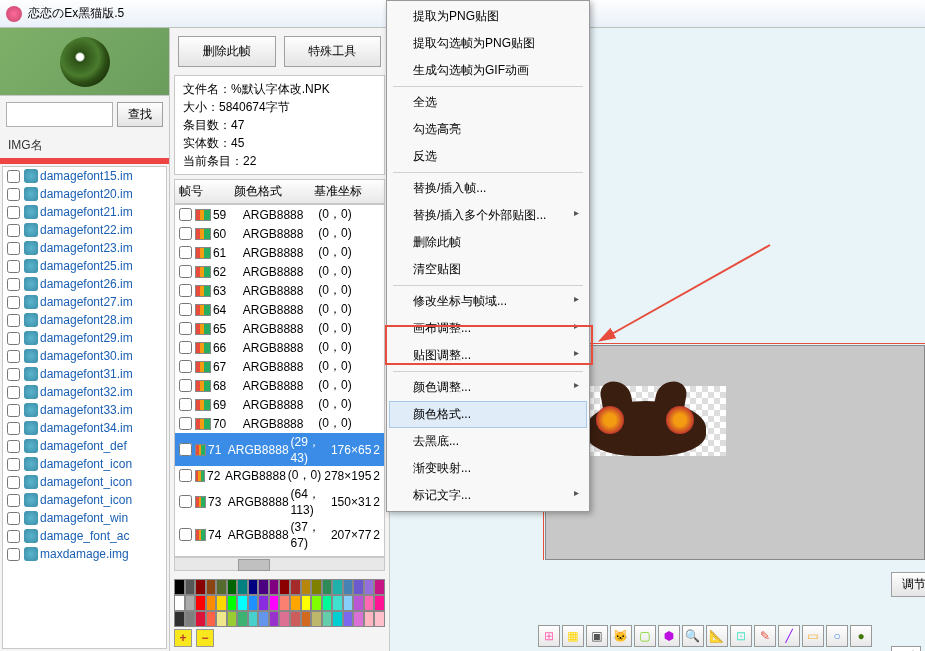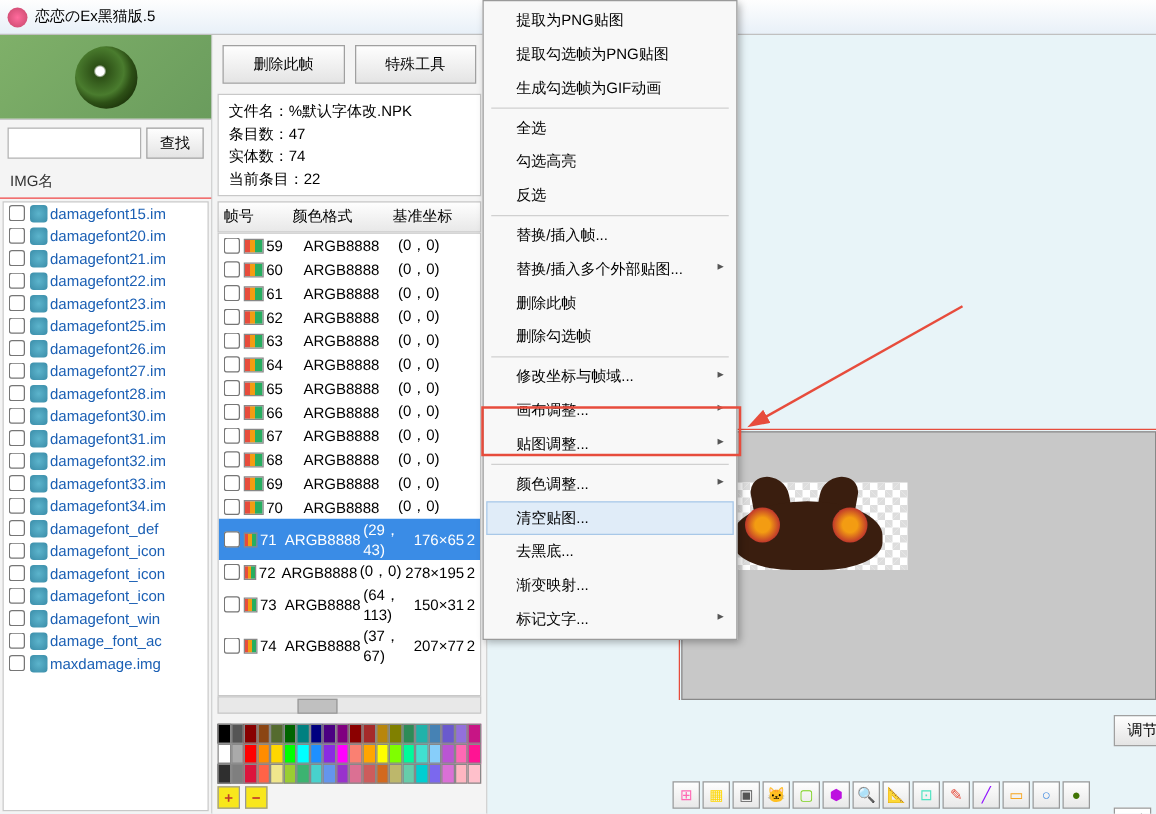--- a/index.html
+++ b/index.html
@@ -6,23 +6,23 @@
 body { background: #e8f4f8; overflow: hidden; width: 925px; height: 651px; position: relative; }
 .titlebar { height: 28px; background: linear-gradient(#fefefe,#e8f0f8); border-bottom: 1px solid #c0c0c0; display: flex; align-items: center; padding: 0 6px; gap: 6px; }
 .titlebar .app-icon { width: 16px; height: 16px; background: radial-gradient(circle,#ff6b9d,#c44569); border-radius: 50%; }
 .main { display: flex; height: calc(100% - 28px); }
 .left-panel { width: 170px; background: #f4f4f4; border-right: 1px solid #c8c8c8; display: flex; flex-direction: column; }
 .avatar-box { height: 68px; background: linear-gradient(135deg,#7fb069,#6a9c5d); display: flex; align-items: center; justify-content: center; border-bottom: 1px solid #c8c8c8; }
 .avatar-eye { width: 50px; height: 50px; background: radial-gradient(circle at 40% 40%, #fff 8%, #2d5016 12%, #4a7c2e 45%, #2d5016 60%, #1a3009 80%); border-radius: 50%; }
 .search-row { padding: 6px; display: flex; gap: 4px; }
 .search-row input { flex: 1; border: 1px solid #b0b0b0; padding: 2px 4px; min-width: 0; }
 .btn { background: linear-gradient(#fefefe,#e4e4e4); border: 1px solid #a0a0a0; padding: 3px 10px; cursor: pointer; white-space: nowrap; }
-.section-label { padding: 4px 8px; border-bottom: 1px solid #ef4444; color: #333; }
+.section-label { padding: 4px 8px; border-bottom: 6px solid #ef4444; color: #333; }
 .img-list { flex: 1; overflow-y: auto; background: #fff; border: 1px solid #c8c8c8; margin: 2px; }
-.img-item { display: flex; align-items: flex-start; padding: 2px 4px; gap: 2px; white-space: nowrap; color: #1a5fb4; }
+.img-item { display: flex; align-items: flex-end; padding: 2px 4px; gap: 2px; white-space: nowrap; color: #1a5fb4; }
 .img-item input[type=checkbox] { margin-right: 2px; }
 .img-item .cat-icon { width: 14px; height: 14px; background: radial-gradient(circle,#5cb4cc,#3a8ca8); border-radius: 3px; }
 .mid-panel { width: 220px; background: #f4f4f4; display: flex; flex-direction: column; border-right: 1px solid #c8c8c8; }
 .top-buttons { padding: 8px; display: flex; gap: 8px; }
 .top-buttons .btn { flex: 1; padding: 6px 4px; text-align: center; }
 .fileinfo { padding: 4px 8px; font-size: 12px; line-height: 1.5; border: 1px solid #c8c8c8; background: #fff; margin: 0 4px; }
 .frame-header { display: flex; padding: 3px 4px; background: linear-gradient(#fefefe,#e8e8e8); border: 1px solid #c8c8c8; margin: 4px 4px 0; font-size: 12px; }
 .frame-header span:nth-child(1) { width: 55px; }
 .frame-header span:nth-child(2) { width: 80px; }
 .frame-header span:nth-child(3) { flex: 1; }
@@ -128,20 +128,25 @@
           <span>damagefont27.im</span>
         </div>
         <div class="img-item">
           <input type="checkbox" style="">
           <span class="cat-icon"></span>
           <span>damagefont28.im</span>
         </div>
         <div class="img-item">
           <input type="checkbox" style="">
           <span class="cat-icon"></span>
+          <span>damagefont29.im</span>
+        </div>
+        <div class="img-item">
+          <input type="checkbox" style="">
+          <span class="cat-icon"></span>
           <span>damagefont30.im</span>
         </div>
         <div class="img-item">
           <input type="checkbox" style="">
           <span class="cat-icon"></span>
           <span>damagefont31.im</span>
         </div>
         <div class="img-item">
           <input type="checkbox" style="">
           <span class="cat-icon"></span>
@@ -195,22 +200,23 @@
       </div>
   </div>
 
   <div class="mid-panel">
     <div class="top-buttons">
       <button class="btn">删除此帧</button>
       <button class="btn">特殊工具</button>
     </div>
     <div class="fileinfo">
       <div>文件名：%默认字体改.NPK</div>
+      <div>大小：5840674字节</div>
       <div>条目数：47</div>
-      <div>实体数：74</div>
+      <div>实体数：45</div>
       <div>当前条目：22</div>
     </div>
     <div class="frame-header">
       <span>帧号</span>
       <span>颜色格式</span>
       <span>基准坐标</span>
     </div>
     <div class="frame-list" id="frame-list">
         <div class="frame-row">
           <input type="checkbox" style="">
@@ -441,28 +447,28 @@
     <div class="menu-item">提取勾选帧为PNG贴图</div>
     <div class="menu-item">生成勾选帧为GIF动画</div>
     <div class="menu-sep"></div>
     <div class="menu-item">全选</div>
     <div class="menu-item">勾选高亮</div>
     <div class="menu-item">反选</div>
     <div class="menu-sep"></div>
     <div class="menu-item">替换/插入帧...</div>
     <div class="menu-item menu-arrow">替换/插入多个外部贴图...</div>
     <div class="menu-item">删除此帧</div>
-    <div class="menu-item">删除勾选帧</div>
+    <div class="menu-item">清空贴图</div>
     <div class="menu-sep"></div>
     <div class="menu-item menu-arrow">修改坐标与帧域...</div>
     <div class="menu-item menu-arrow">画布调整...</div>
     <div class="menu-item menu-arrow">贴图调整...</div>
     <div class="menu-sep"></div>
     <div class="menu-item menu-arrow">颜色调整...</div>
-    <div class="menu-item hover">清空贴图...</div>
+    <div class="menu-item hover">颜色格式...</div>
     <div class="menu-item">去黑底...</div>
     <div class="menu-item">渐变映射...</div>
     <div class="menu-item menu-arrow">标记文字...</div>
   </div>
 <div class="highlight-box"></div>
 
 <svg class="arrow-svg" width="200" height="120">
   <defs>
       <marker id="ah" markerWidth="10" markerHeight="10" refX="2" refY="3" orient="auto">
         <path d="M0,0 L0,6 L9,3 z" fill="#e74c3c"></path>

